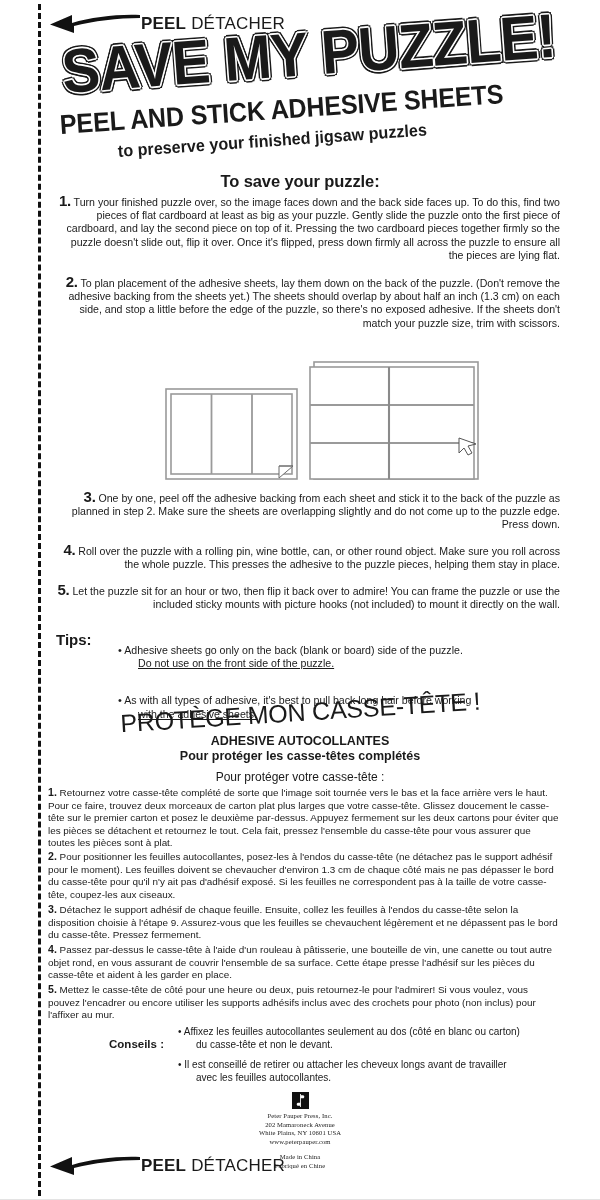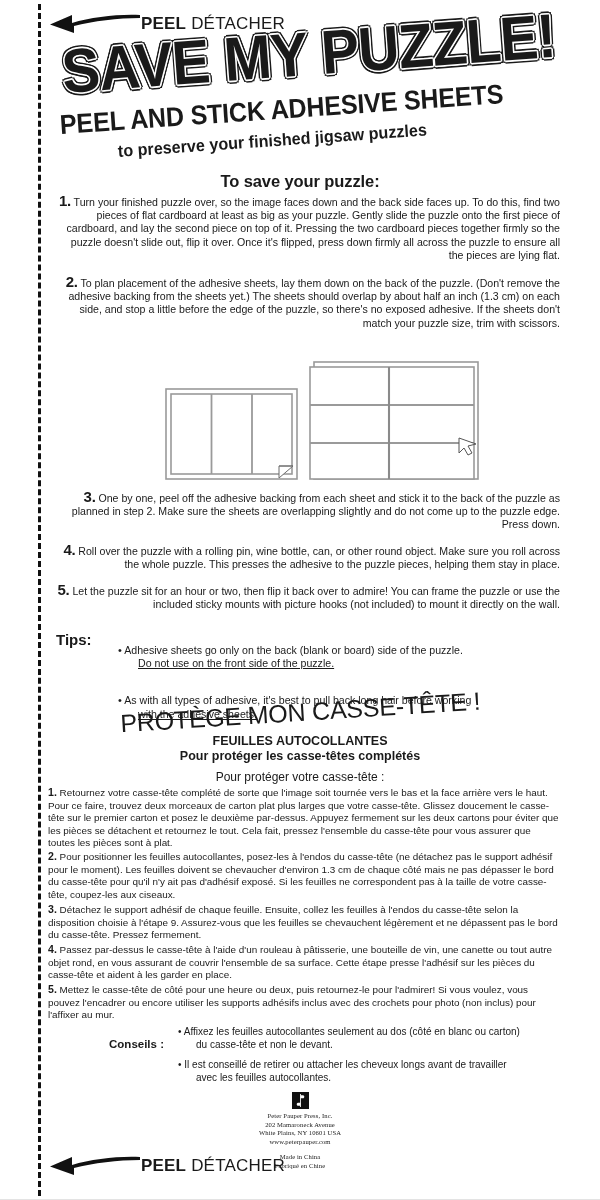--- a/index.html
+++ b/index.html
@@ -356,21 +356,21 @@
         <span class="bul">•</span>
         <span>As with all types of adhesive, it's best to pull back long hair before working</span><br>
         <span class="ind">with the adhesive sheets.</span>
       </div>
     </div>
   </div>
 
   <div class="fr-title">
     <span class="inner">PROTÈGE MON CASSE-TÊTE !</span>
   </div>
-  <div class="fr-sub1">FEUILLES AUTOCOLLANTES</div>
+  <div class="fr-sub1">ADHESIVE AUTOCOLLANTES</div>
   <div class="fr-sub2">Pour protéger les casse-têtes complétés</div>
   <div class="fr-sub3">Pour protéger votre casse-tête :</div>
 
   <div class="fr-block" style="top:786px;">
     <span class="num">1.</span>
     <span>Retournez votre casse-tête complété de sorte que l'image soit tournée vers le bas et la face arrière vers le haut. Pour ce faire, trouvez deux morceaux de carton plat plus larges que votre casse-tête. Glissez doucement le casse-tête sur le premier carton et posez le deuxième par-dessus. Appuyez fermement sur les deux cartons pour éviter que les pièces se détachent et retournez le tout. Cela fait, pressez l'ensemble du casse-tête pour vous assurer que toutes les pièces sont à plat.</span>
   </div>
   <div class="fr-block" style="top:850px;">
     <span class="num">2.</span>
     <span>Pour positionner les feuilles autocollantes, posez-les à l'endos du casse-tête (ne détachez pas le support adhésif pour le moment). Les feuilles doivent se chevaucher d'environ 1.3 cm de chaque côté mais ne pas dépasser le bord du casse-tête pour qu'il n'y ait pas d'adhésif exposé. Si les feuilles ne correspondent pas à la taille de votre casse-tête, coupez-les aux ciseaux.</span>

